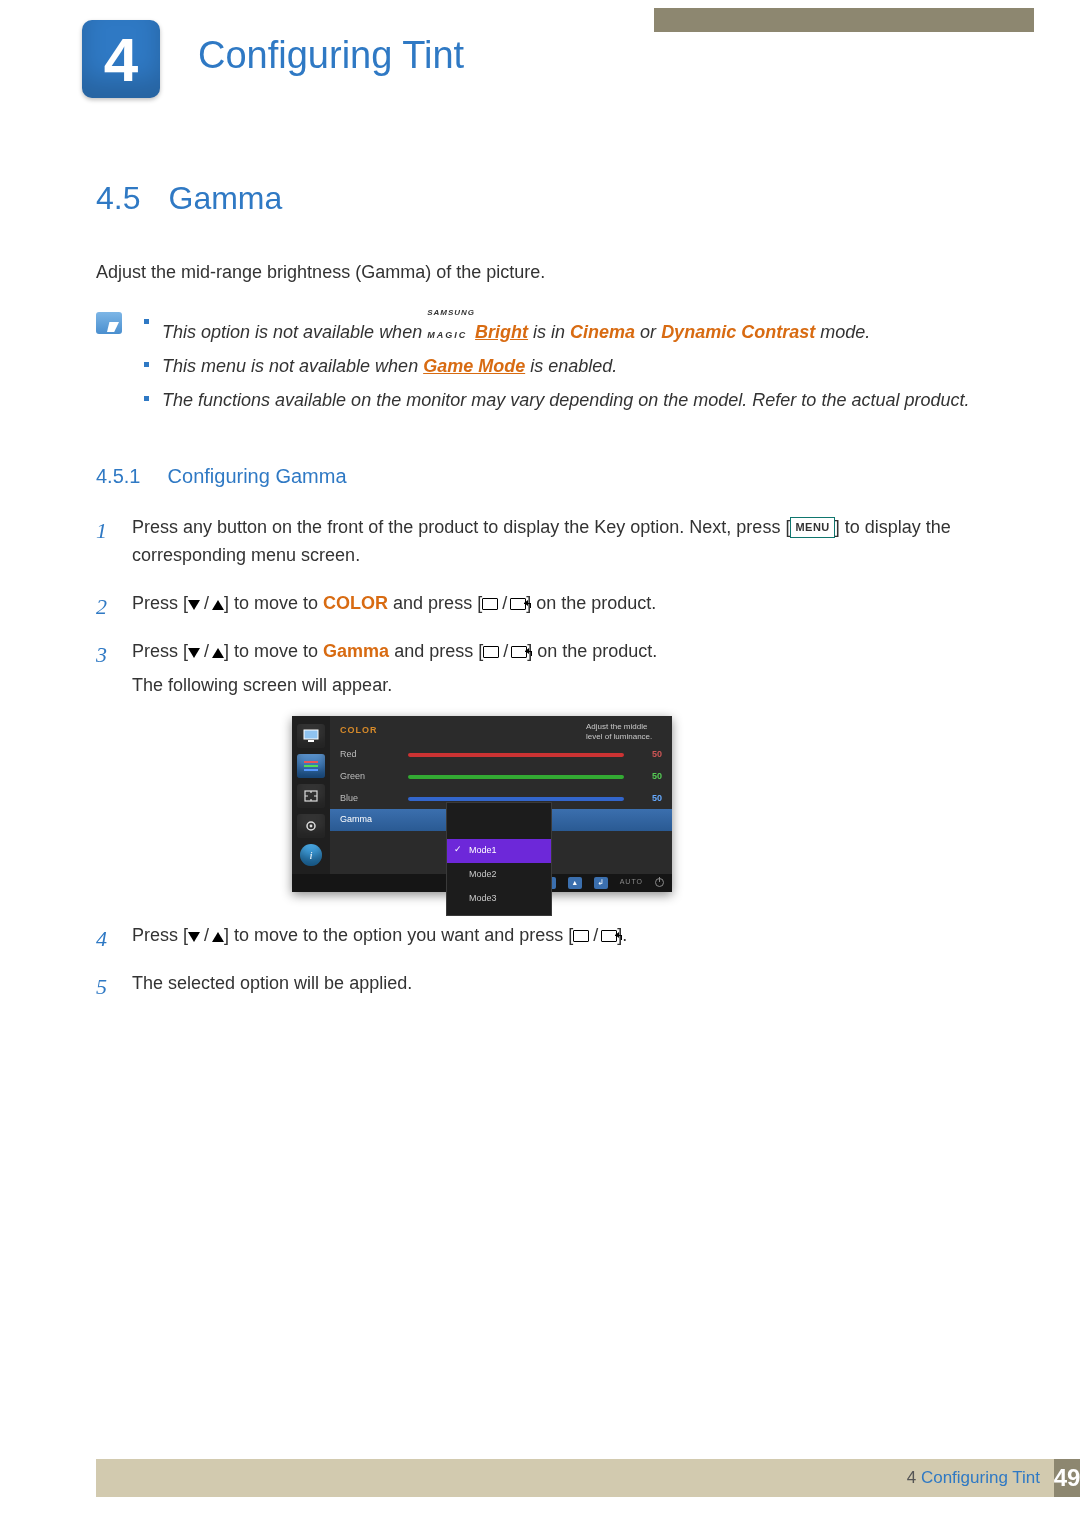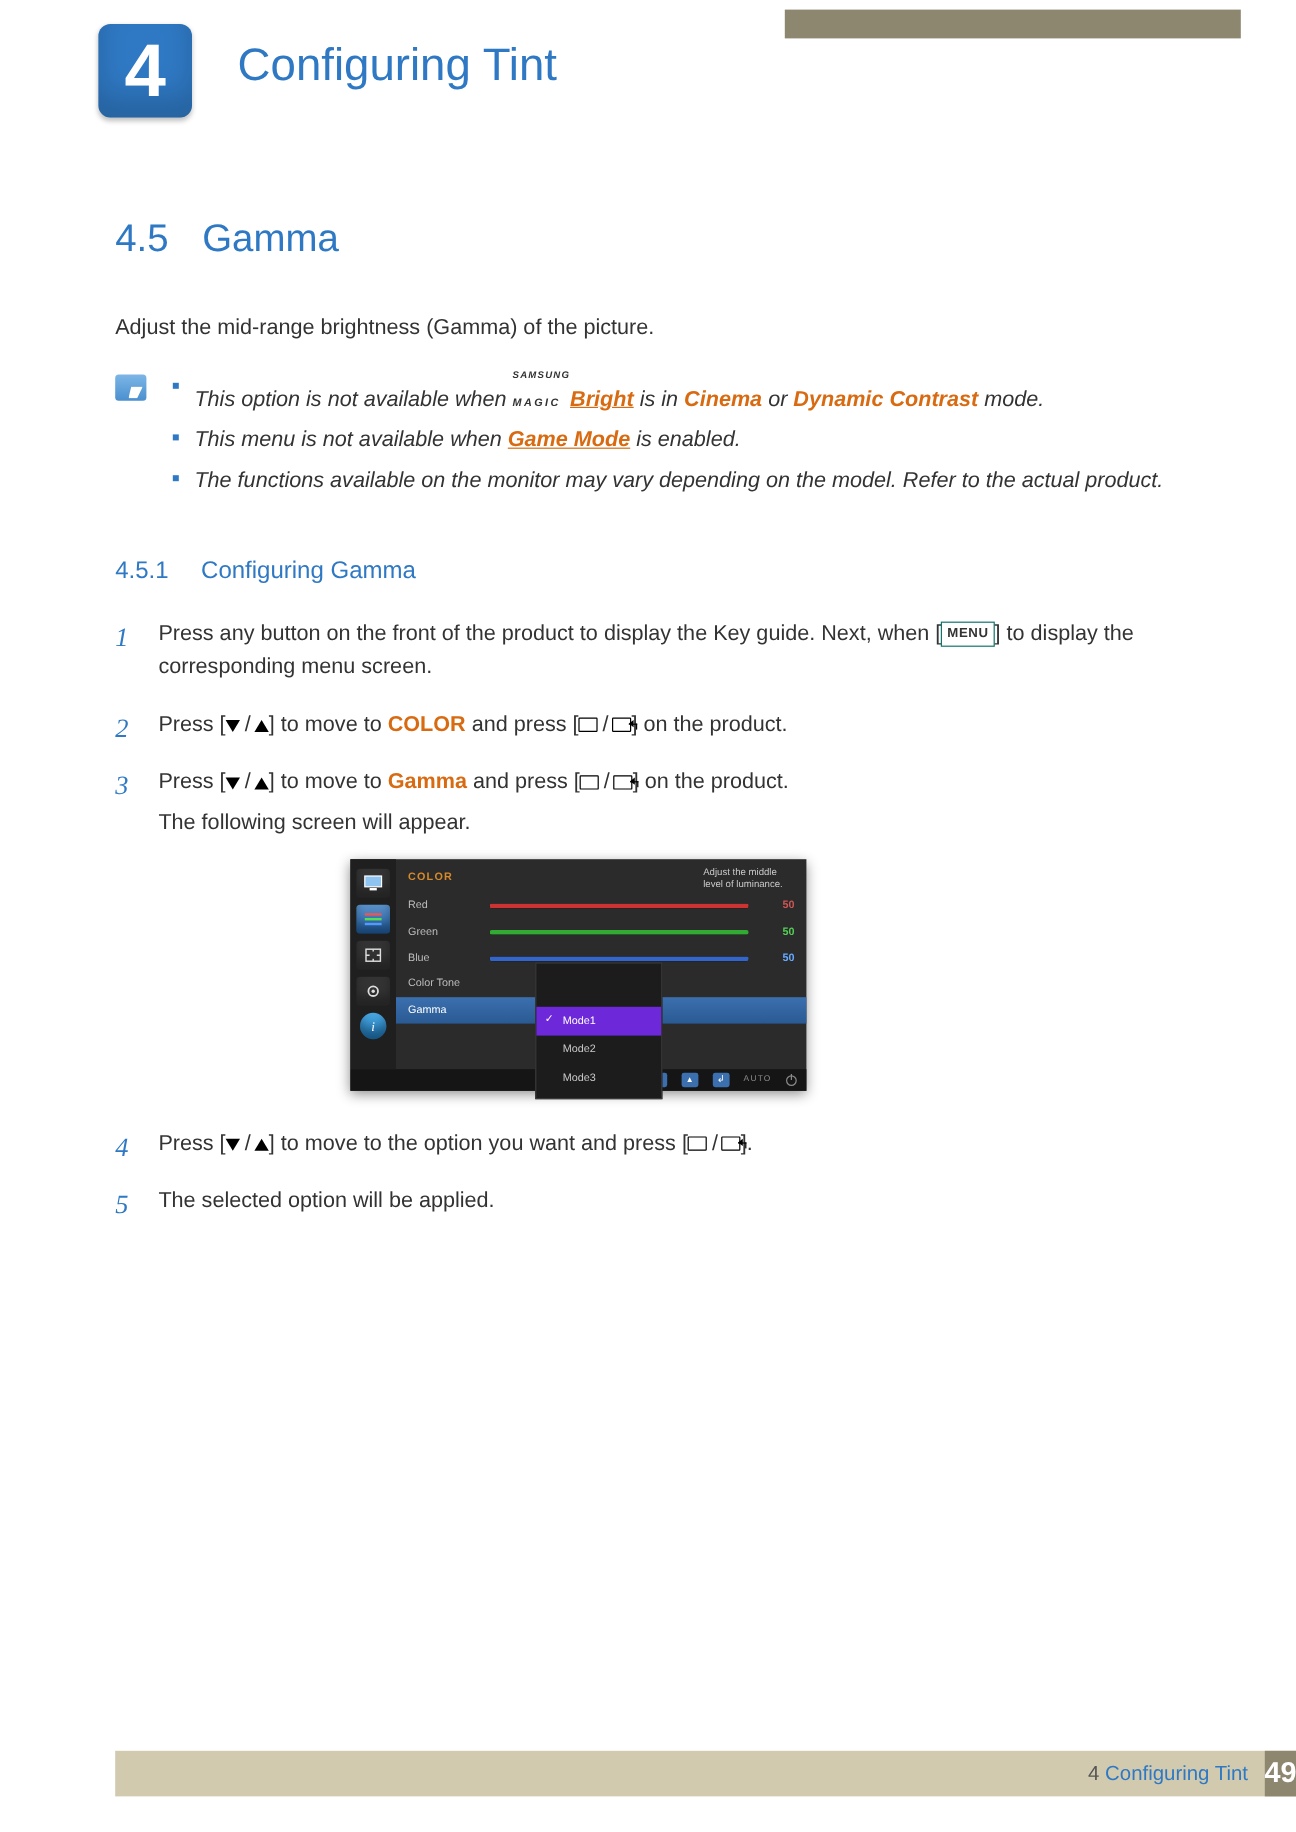--- a/index.html
+++ b/index.html
@@ -339,21 +339,21 @@
   <div class="subsec">
     <span class="snum">4.5.1</span>
     <span>Configuring Gamma</span>
   </div>
 
   <ol class="steps">
     <li>
       <span class="step-num">1</span>
       <div class="step-body">
         <p>
-          <span>Press any button on the front of the product to display the Key guide. Next, when [</span><span class="menu-lbl">MENU</span><span>] to display the corresponding menu screen.</span>
+          <span>Press any button on the front of the product to display the Key option. Next, press [</span><span class="menu-lbl">MENU</span><span>] to display the corresponding menu screen.</span>
         </p>
       </div>
     </li>
 
     <li>
       <span class="step-num">2</span>
       <div class="step-body">
         <p>
           <span>Press [</span><span class="btn-brackets"><span class="tri-down"></span> / <span class="tri-up"></span></span><span>] to move to </span><span class="hot-noline">COLOR</span><span> and press [</span><span class="btn-brackets"><span class="icon-mon"></span> / <span class="icon-ret"></span></span><span>] on the product.</span>
         </p>
@@ -413,23 +413,20 @@
               <div class="osd-row">
                 <span class="lbl">Green</span>
                 <span class="bar" style="border-color:#3a3"></span>
                 <span class="val" style="color:#5c5">50</span>
               </div>
               <div class="osd-row">
                 <span class="lbl">Blue</span>
                 <span class="bar" style="border-color:#36c"></span>
                 <span class="val" style="color:#6af">50</span>
               </div>
-              <div class="osd-row">
-                <span class="lbl">Color Tone</span>
-              </div>
               <div class="osd-row sel">
                 <span class="lbl">Gamma</span>
               </div>
 
               <div class="osd-popup">
                 <div class="opt cur">Mode1</div>
                 <div class="opt">Mode2</div>
                 <div class="opt">Mode3</div>
               </div>
               <div style="height:38px"></div>

